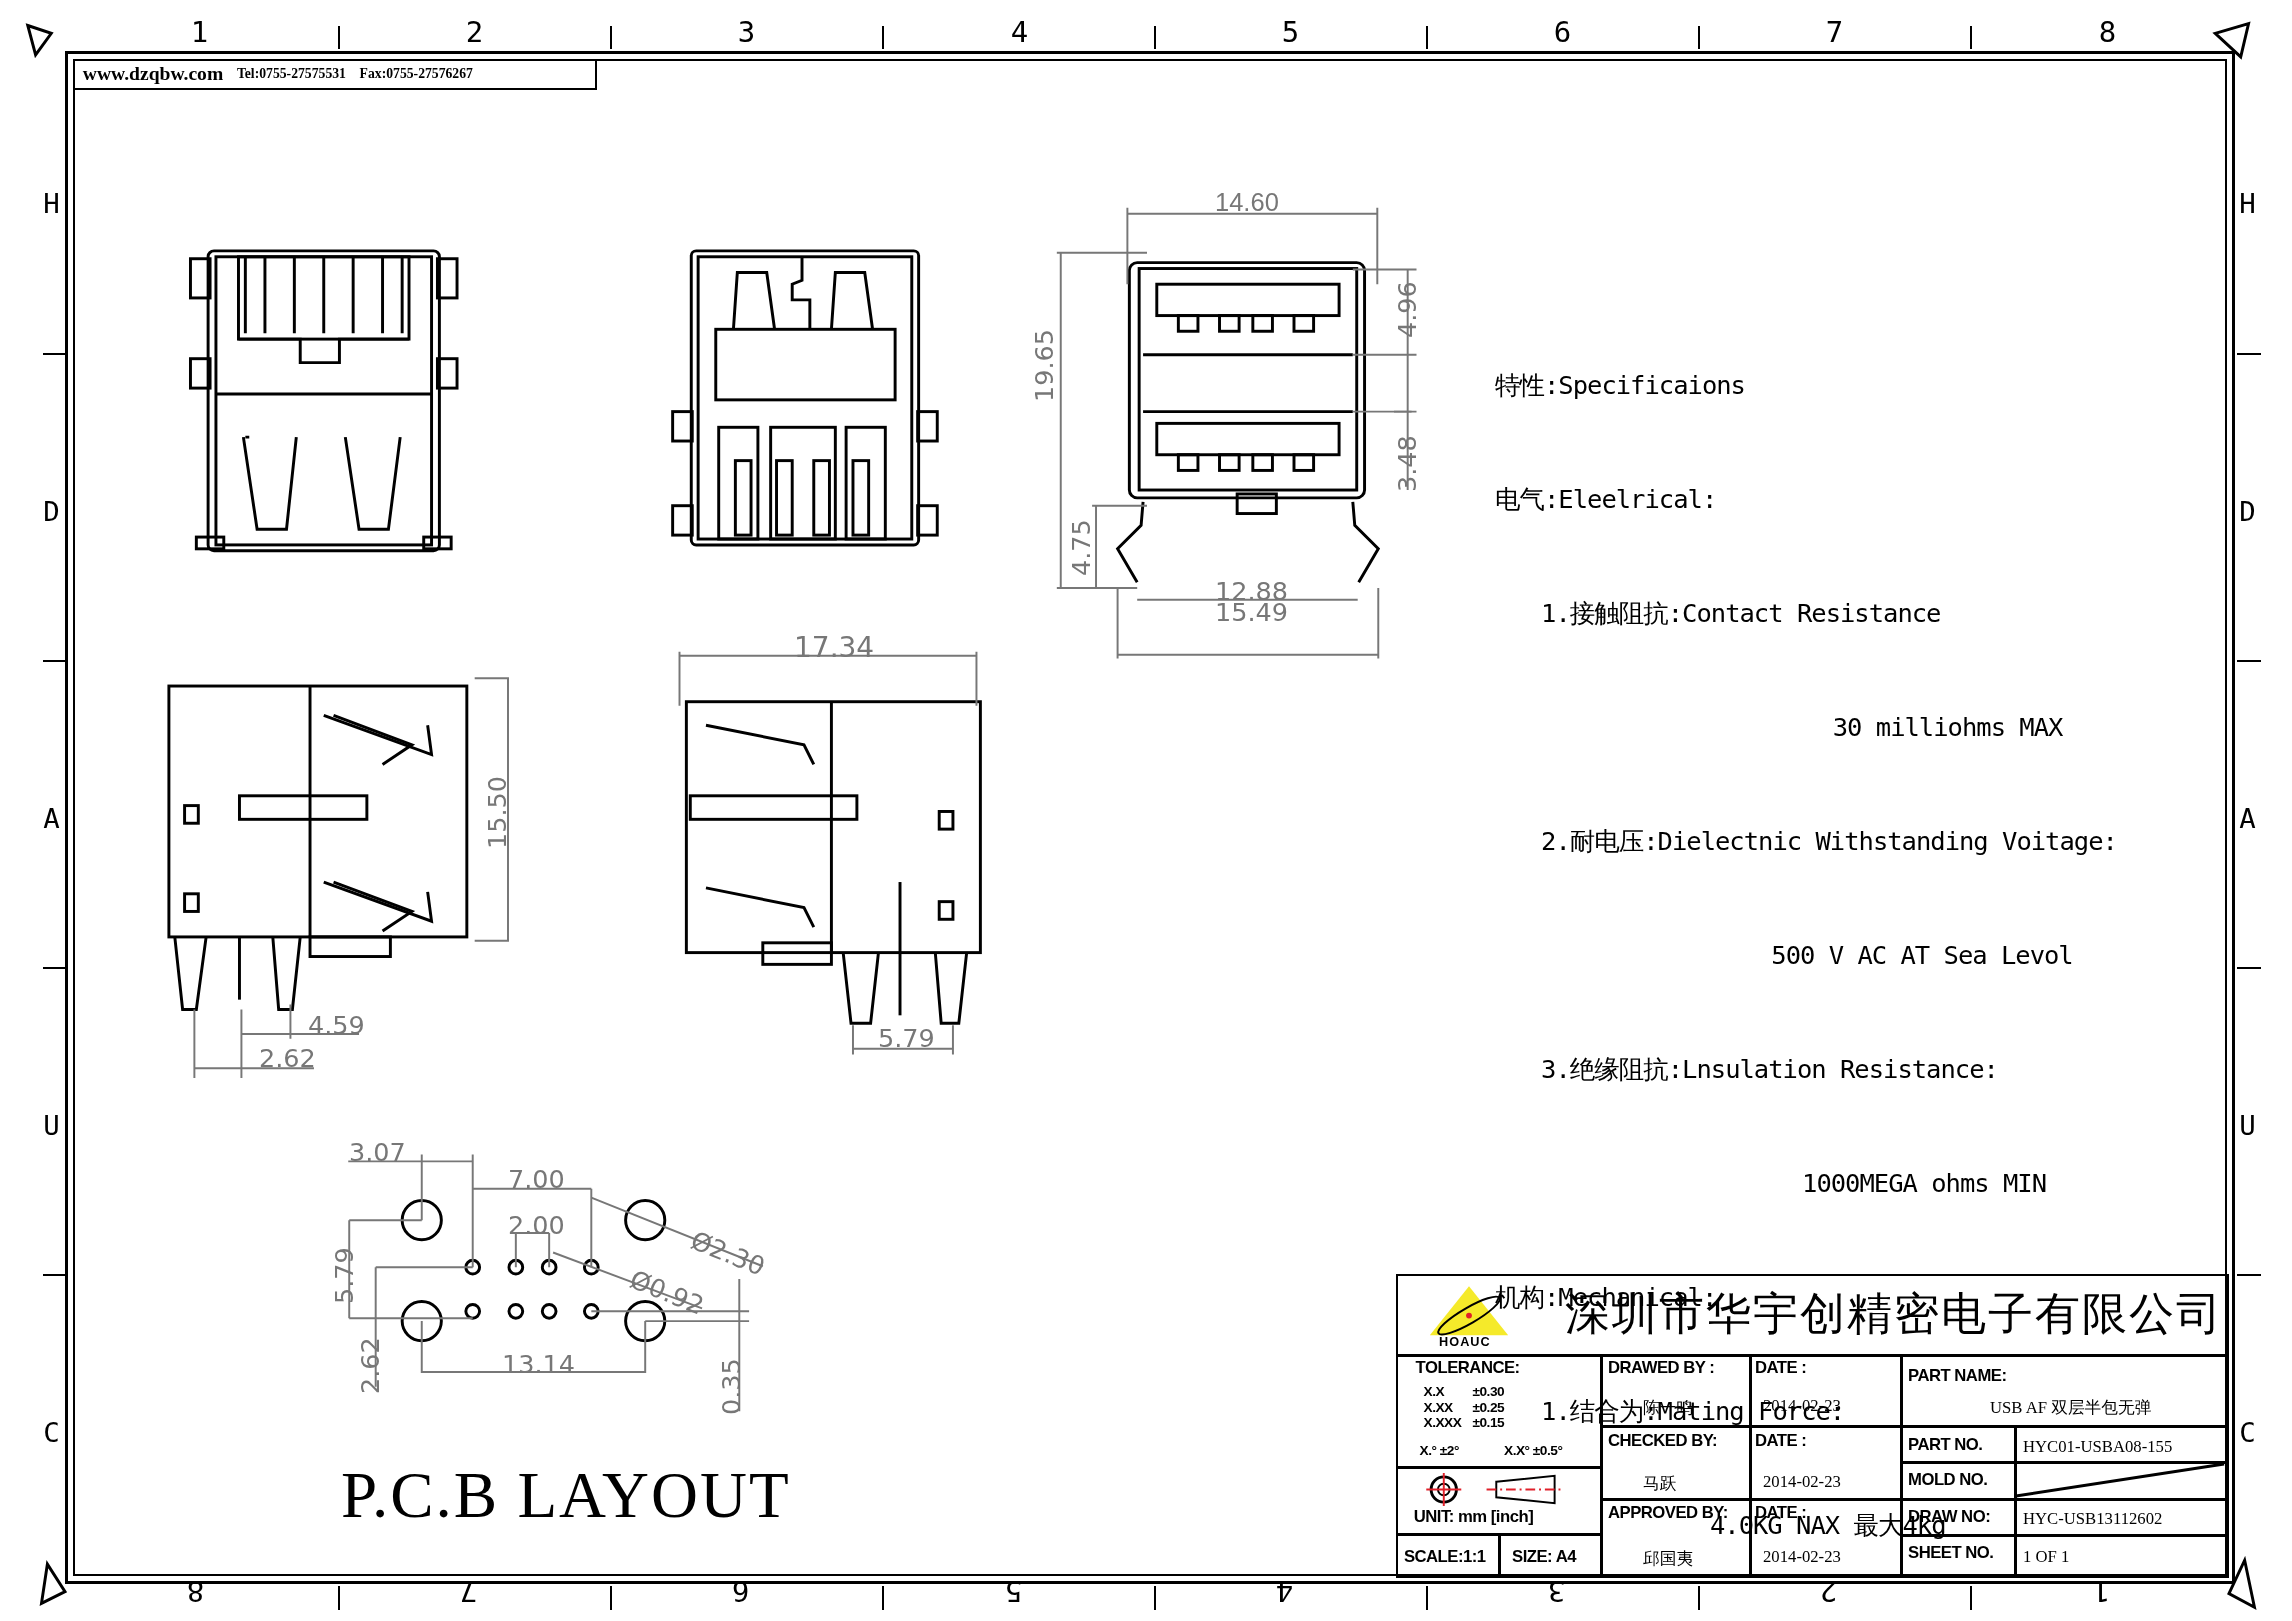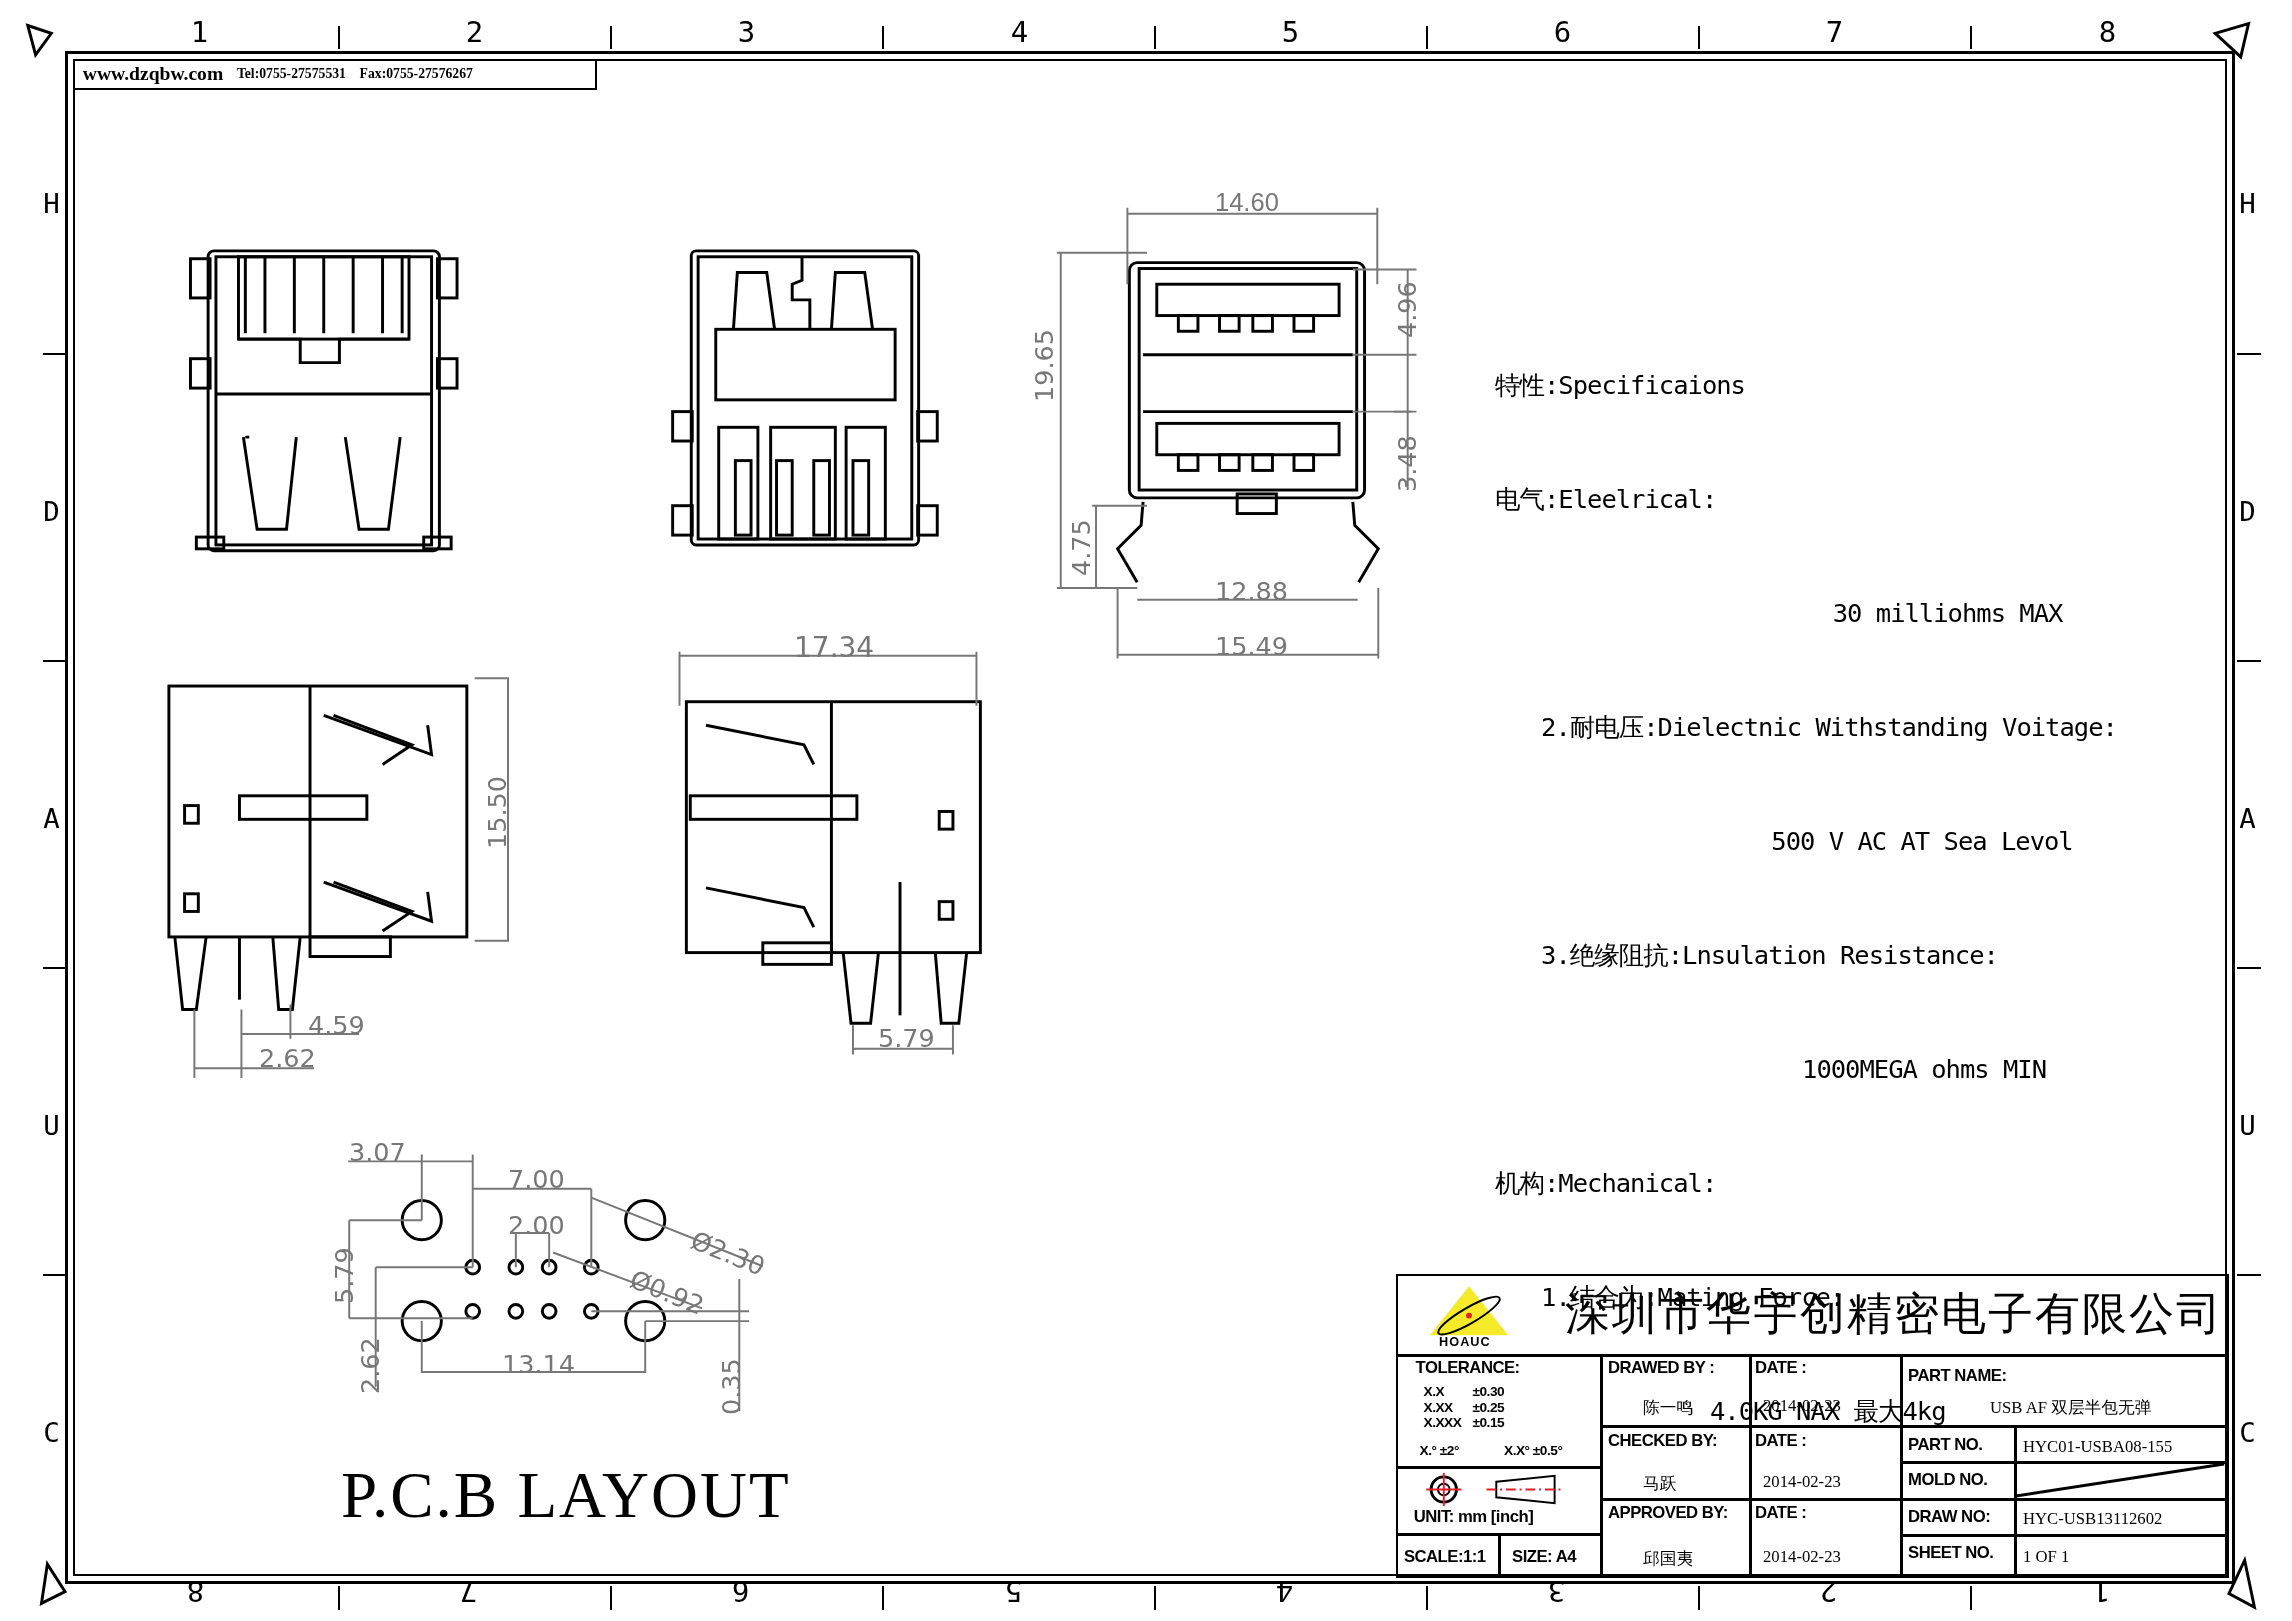--- a/index.html
+++ b/index.html
@@ -237,21 +237,21 @@
   </g>
 </svg>
 
 <div>
   <div class="abs" style="left:1215px;top:188px;font-size:25.5px;color:#777;font-family:Liberation Sans, sans-serif">14.60</div>
   <div class="abs" style="left:1029px;top:402px;font-size:25.5px;color:#777;font-family:'DejaVu Sans',sans-serif;transform:rotate(-90deg);transform-origin:left top">19.65</div>
   <div class="abs" style="left:1392px;top:338px;font-size:25.5px;color:#777;font-family:'DejaVu Sans',sans-serif;transform:rotate(-90deg);transform-origin:left top">4.96</div>
   <div class="abs" style="left:1392px;top:492px;font-size:25.5px;color:#777;font-family:'DejaVu Sans',sans-serif;transform:rotate(-90deg);transform-origin:left top">3.48</div>
   <div class="abs" style="left:1066px;top:576px;font-size:25.5px;color:#777;font-family:'DejaVu Sans',sans-serif;transform:rotate(-90deg);transform-origin:left top">4.75</div>
   <div class="abs" style="left:1215px;top:576px;font-size:25.5px;color:#777;font-family:'DejaVu Sans',sans-serif">12.88</div>
-  <div class="abs" style="left:1215px;top:631px;font-size:25.5px;color:#777;font-family:'DejaVu Sans',sans-serif">15.49</div>
+  <div class="abs" style="left:1215px;top:597px;font-size:25.5px;color:#777;font-family:'DejaVu Sans',sans-serif">15.49</div>
 </div>
 <div>
   <div class="abs" style="left:482px;top:849px;font-size:25.5px;color:#777;font-family:'DejaVu Sans',sans-serif;transform:rotate(-90deg);transform-origin:left top">15.50</div>
   <div class="abs" style="left:308px;top:1010px;font-size:25.5px;color:#777;font-family:'DejaVu Sans',sans-serif">4.59</div>
   <div class="abs" style="left:259px;top:1043px;font-size:25.5px;color:#777;font-family:'DejaVu Sans',sans-serif">2.62</div>
 </div>
 <div>
   <div class="abs" style="left:794px;top:631px;font-size:28px;color:#777;font-family:'DejaVu Sans',sans-serif">17.34</div>
   <div class="abs" style="left:878px;top:1023px;font-size:25.5px;color:#777;font-family:'DejaVu Sans',sans-serif">5.79</div>
 </div>
@@ -264,20 +264,21 @@
   <div class="abs" style="left:329px;top:1304px;font-size:25.5px;color:#777;font-family:'DejaVu Sans',sans-serif;transform:rotate(-90deg);transform-origin:left top">5.79</div>
   <div class="abs" style="left:355px;top:1394px;font-size:25.5px;color:#777;font-family:'DejaVu Sans',sans-serif;transform:rotate(-90deg);transform-origin:left top">2.62</div>
   <div class="abs" style="left:502px;top:1349px;font-size:25.5px;color:#777;font-family:'DejaVu Sans',sans-serif">13.14</div>
   <div class="abs" style="left:716px;top:1415px;font-size:25.5px;color:#777;font-family:'DejaVu Sans',sans-serif;transform:rotate(-90deg);transform-origin:left top">0.35</div>
 </div>
 <div class="pcb-title">P.C.B LAYOUT</div>
 
 <div class="specs">
   <span class="spec-line" style="padding-left:0ch">特性:Specificaions</span>
   <span class="spec-line" style="padding-left:0ch">电气:Eleelrical:</span>
+  <span class="spec-line" style="padding-left:3ch">1.接触阻抗:Contact Resistance</span>
   <span class="spec-line" style="padding-left:22ch">30 milliohms MAX</span>
   <span class="spec-line" style="padding-left:3ch">2.耐电压:Dielectnic Withstanding Voitage:</span>
   <span class="spec-line" style="padding-left:18ch">500 V AC AT Sea Levol</span>
   <span class="spec-line" style="padding-left:3ch">3.绝缘阻抗:Lnsulation Resistance:</span>
   <span class="spec-line" style="padding-left:20ch">1000MEGA ohms MIN</span>
   <span class="spec-line" style="padding-left:0ch">机构:Mechanical:</span>
   <span class="spec-line" style="padding-left:3ch">1.结合为:Mating Force:</span>
   <span class="spec-line" style="padding-left:14ch">4.0KG NAX 最大4kg</span>
   
   

